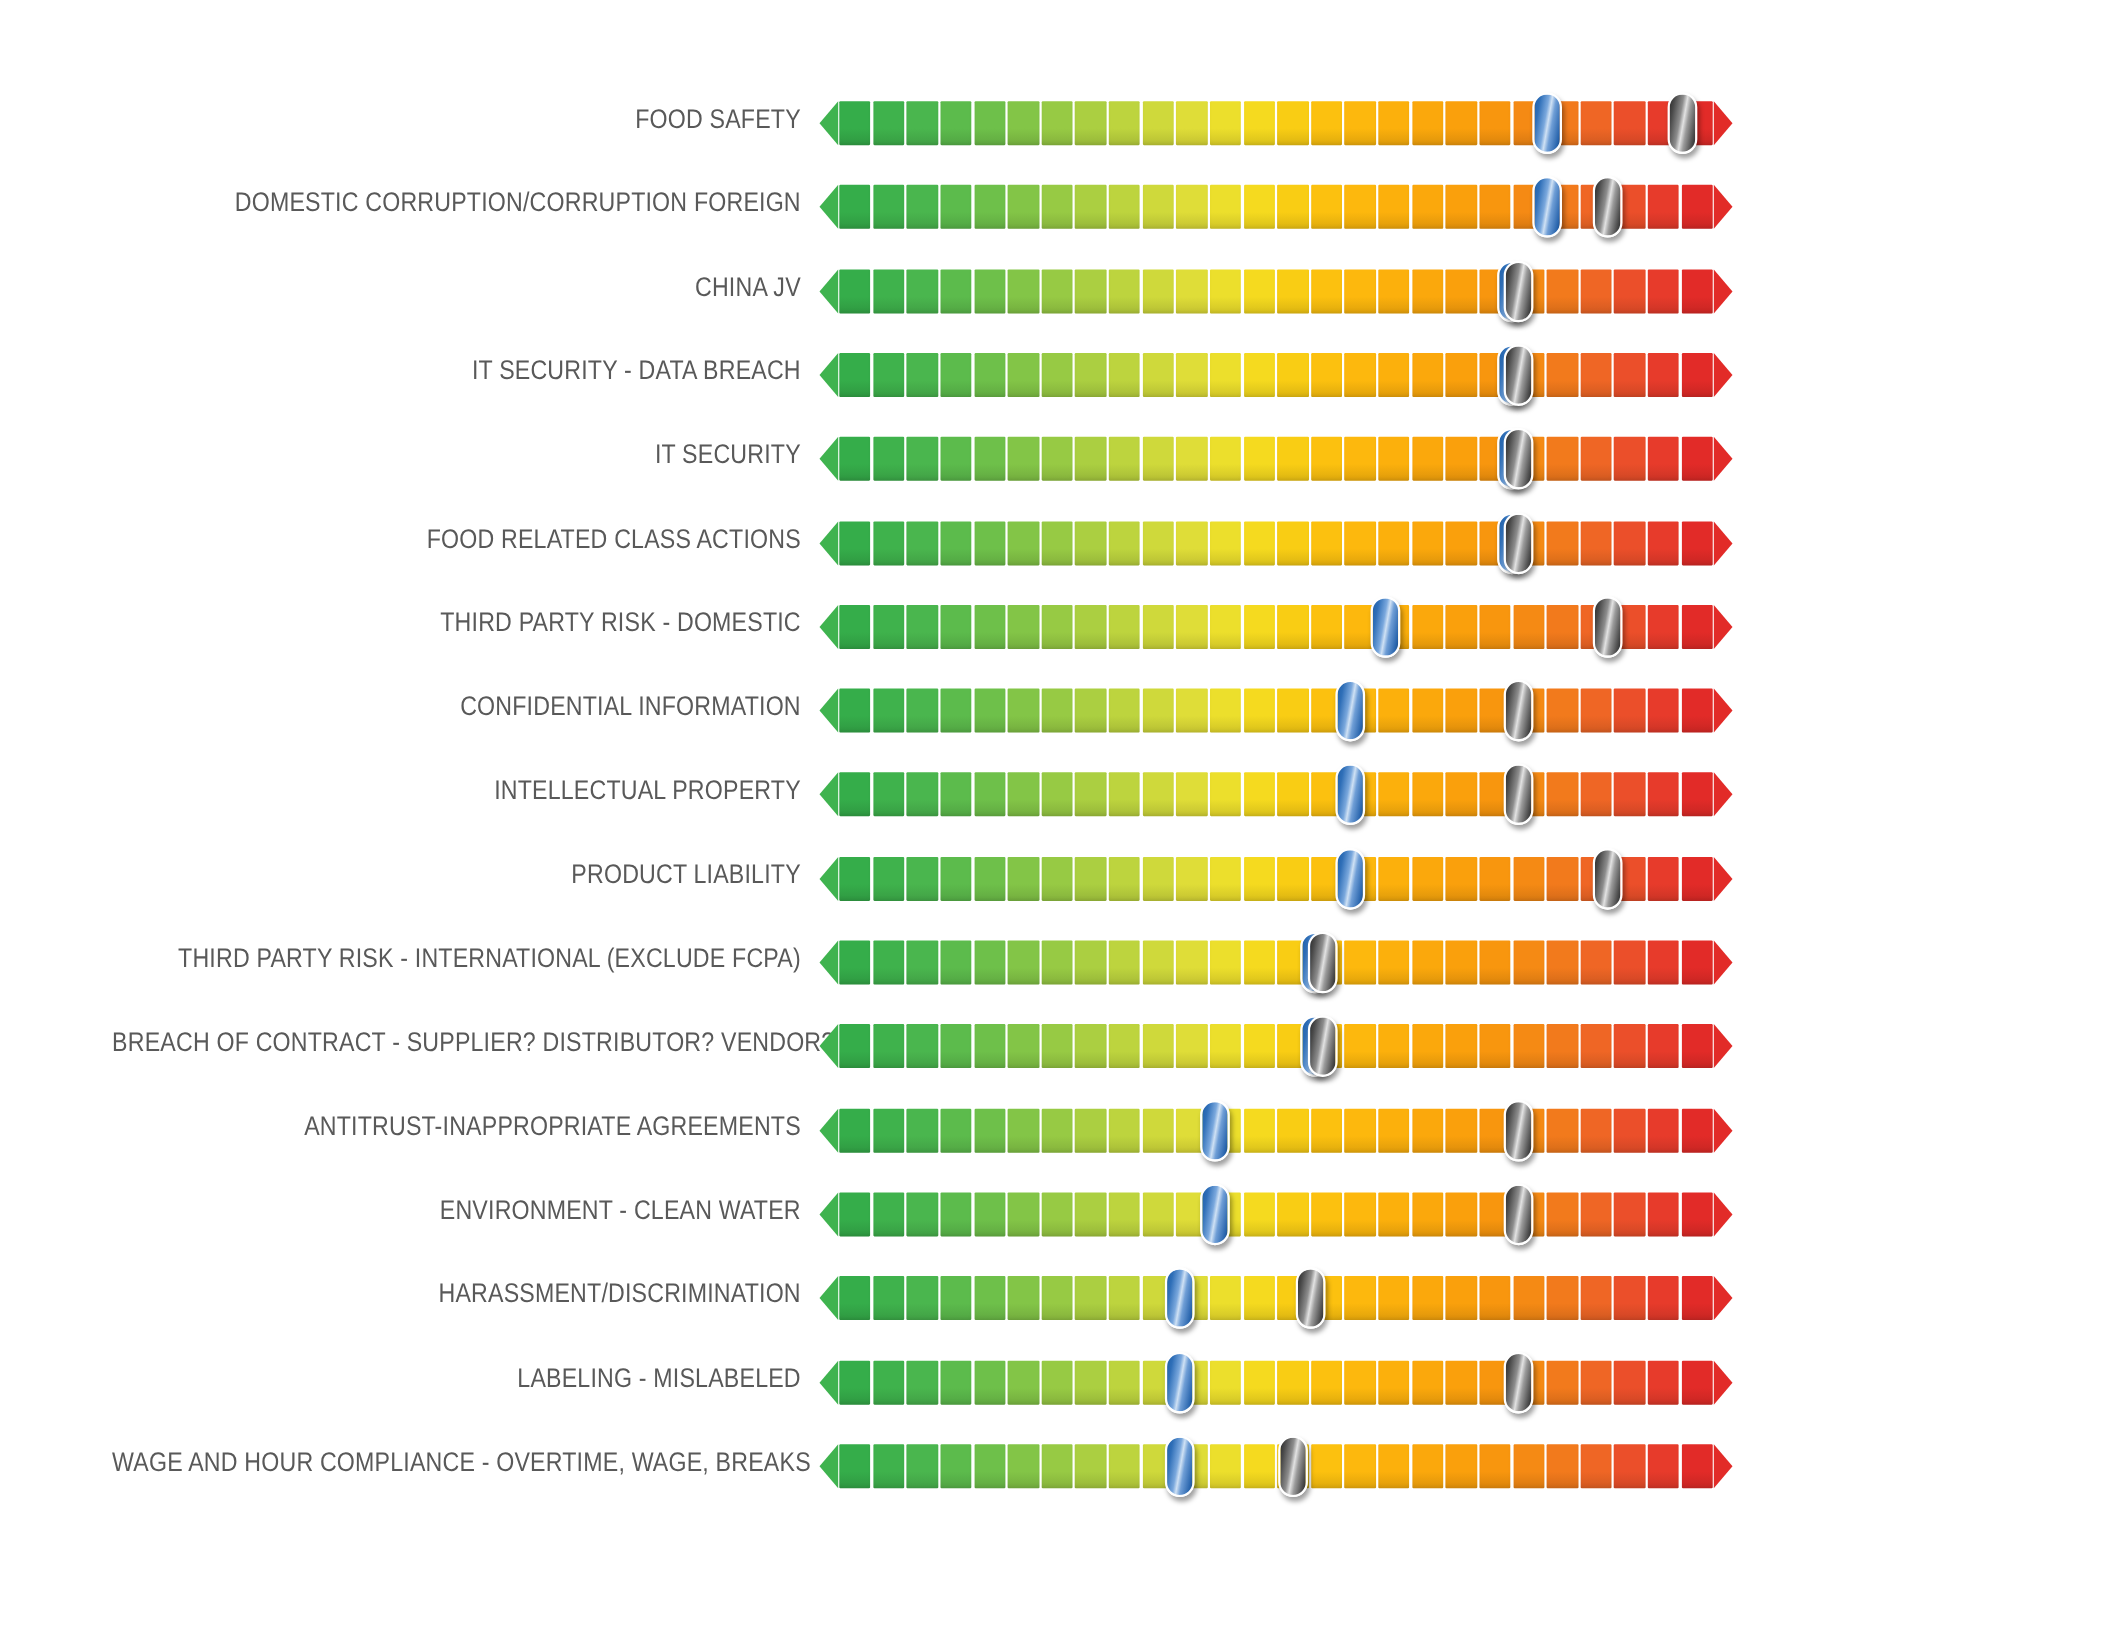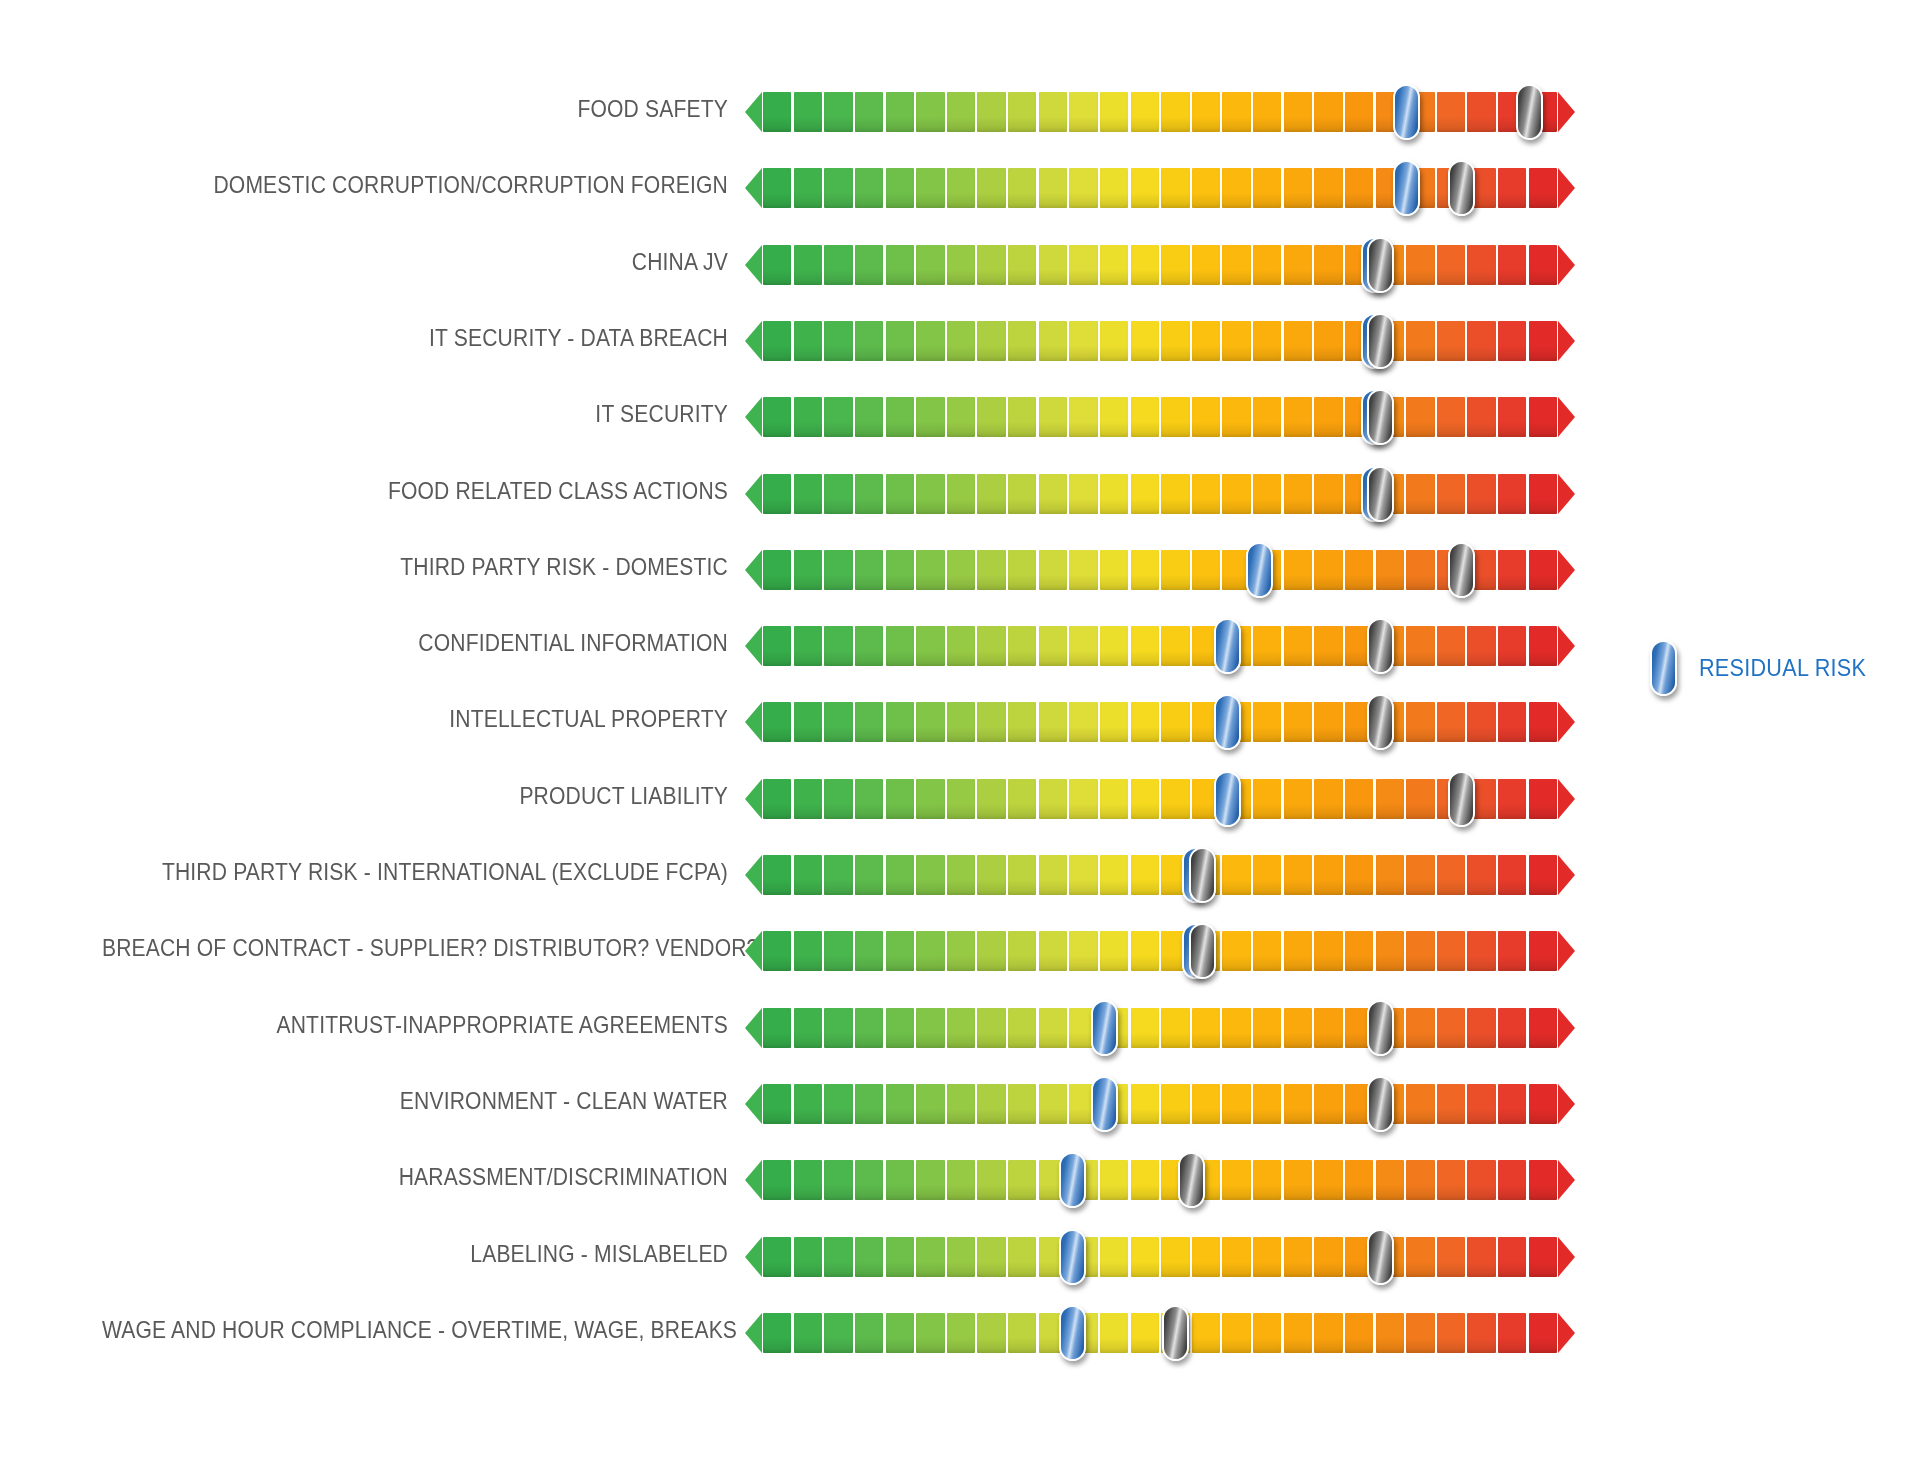--- a/index.html
+++ b/index.html
@@ -768,19 +768,15 @@
             <div class="seg" style="background: linear-gradient(rgb(226, 43, 40) 0%, rgb(226, 43, 40) 62%, rgb(199, 38, 35) 100%);"></div>
           </div>
           <div class="cap-right"></div>
           <div class="marker inherent" style="left: 430.88px;"></div>
           <div class="marker residual" style="left: 327.66px;"></div>
         </div>
       </div>
     </div>
 
   <div id="legend">
-    <div class="legend-item">
-      <span class="legend-chip residual"></span>
-      <span class="legend-text residual">RESIDUAL RISK</span>
-    </div>
   </div>
 
 </div>
 
 </body></html>

